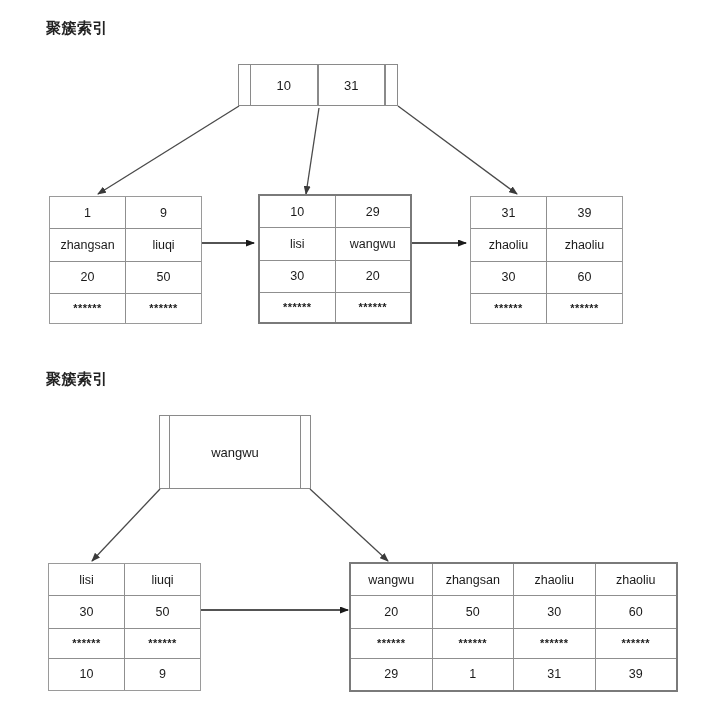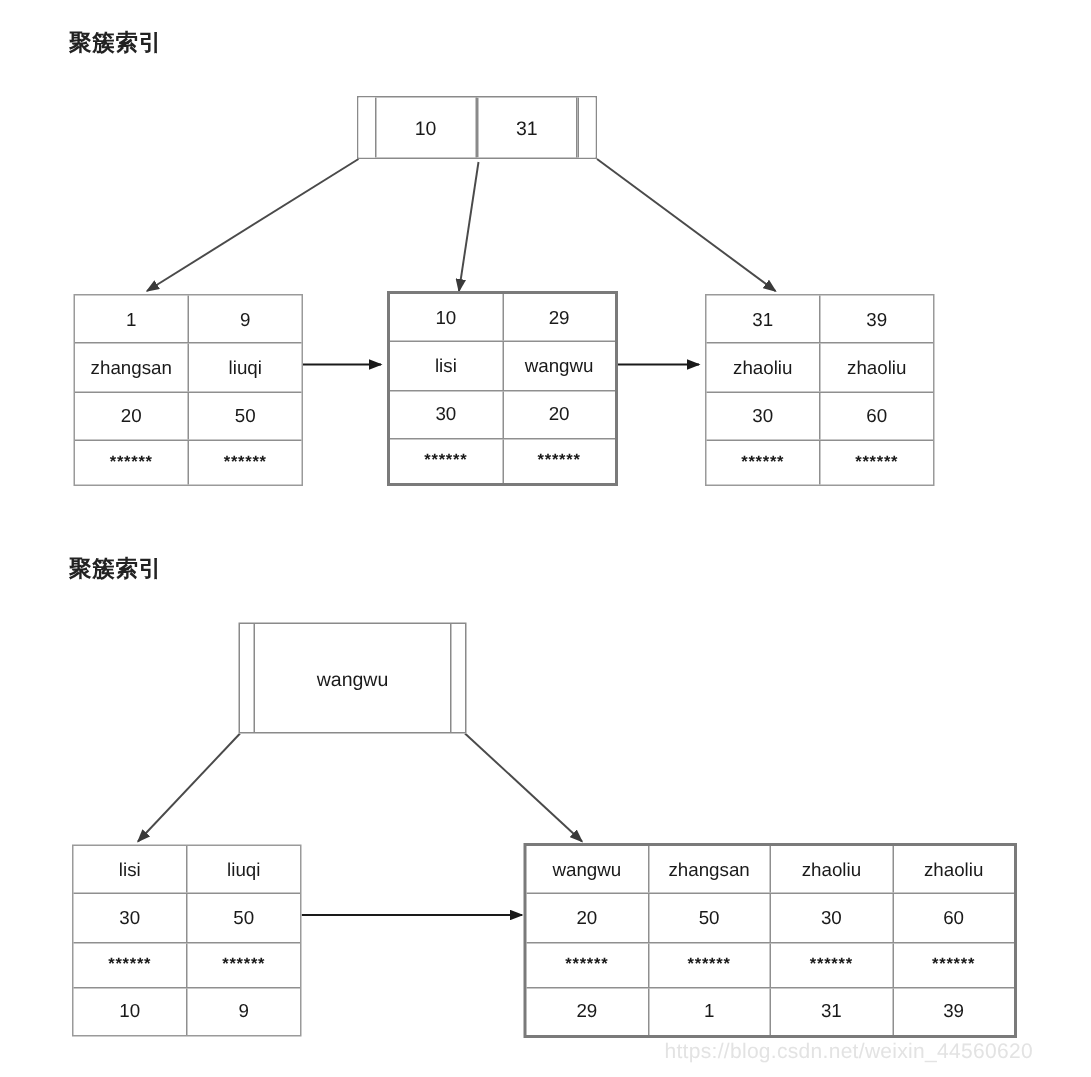--- a/index.html
+++ b/index.html
@@ -271,15 +271,14 @@
       <div class="leaf-cell dots">******</div>
     </div>
     <div class="leaf-row">
       <div class="leaf-cell">29</div>
       <div class="leaf-cell">1</div>
       <div class="leaf-cell">31</div>
       <div class="leaf-cell">39</div>
     </div>
   </div>
 
-  <div id="watermark">https://blog.csdn.net/weixin_44560620</div>
 
 </div>
 
 </body></html>

